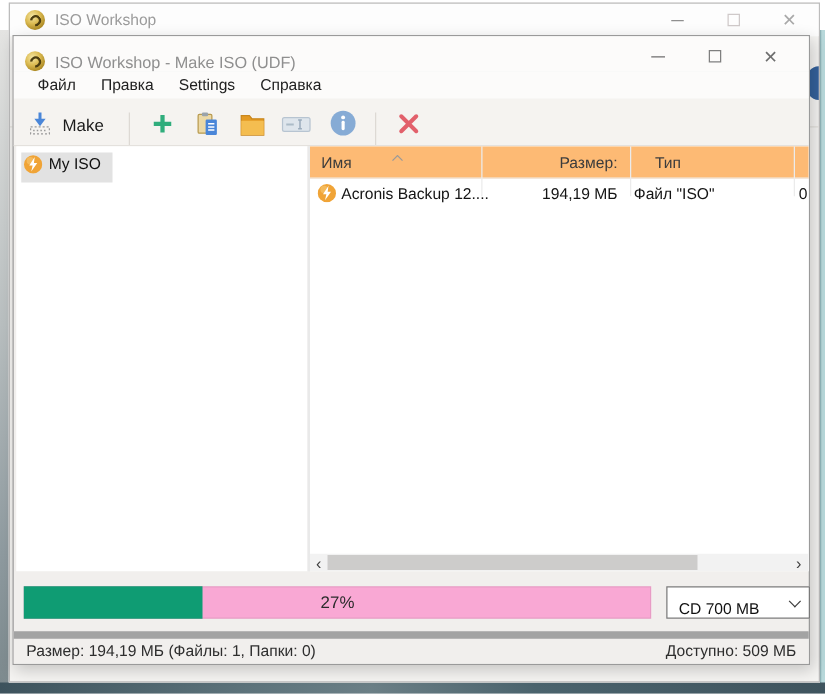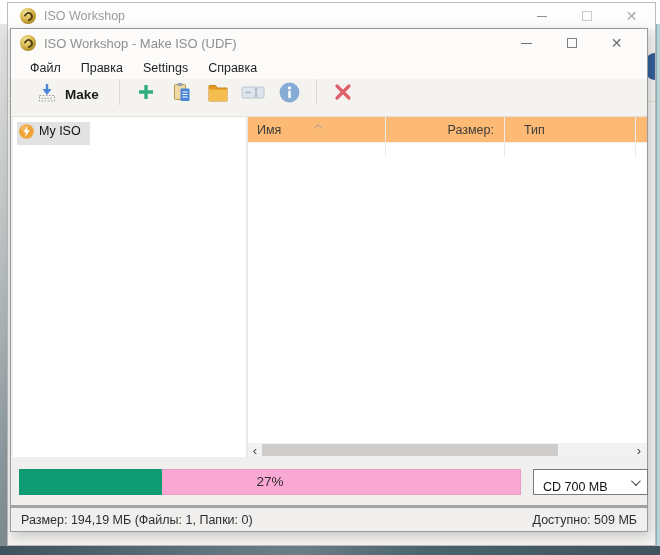--- a/index.html
+++ b/index.html
@@ -31,38 +31,38 @@
   .bg-hline { position:absolute; left:0; top:98px; width:100%; height:1px; background:#e2dfdb; }
   .bg-blue-circle { position:absolute; left:636px; top:50px; width:22px; height:27px;
     border-radius:50%; background:#34619b; }
 
   
   .fg-window { position:absolute; left:10px; top:28px; width:638px; height:504px;
     background:#f1efed; border:1px solid #9a9a9a; box-shadow:2px 4px 12px rgba(0,0,0,0.2);
     z-index:10; }
 
   .titlebar { position:absolute; left:0; top:0; width:636px; height:28px; background:#fcfbfa;
-    display:flex; align-items:center; padding-left:9px; }
+    display:flex; align-items:flex-end; padding-left:9px; }
   .app-icon { width:16px; height:16px; border-radius:50%; position:relative; flex:0 0 16px;
     background:radial-gradient(circle at 38% 32%, #f5e7a4 0%, #dcbb52 40%, #a8851f 78%, #7c600f 100%); }
   .app-icon::after { content:""; position:absolute; inset:3.5px; border:2px solid #4d3e10;
     border-left-color:transparent; border-radius:50%; transform:rotate(-40deg); }
   .fg-title { color:#8f8f8f; font-size:13px; margin-left:8px; white-space:nowrap; }
   .titlebar .win-controls { margin-right:8px; }
   .fg-min { width:11px; height:1px; background:#6e6e6e; display:block; }
   .fg-max { width:10px; height:10px; border:1px solid #7f7f7f; display:block; }
   .fg-close-x { color:#6e6e6e; font-size:14px; line-height:1; }
 
   .menubar { position:absolute; left:0; top:28px; width:636px; height:22px; background:#fcfbfa;
     display:flex; align-items:center; padding-left:10px; }
   .menu-item { font-size:12.5px; color:#1f1f1f; padding:2px 10px 3px 10px; cursor:default; }
   .menu-item:first-child { padding-left:9px; }
 
   .toolbar { position:absolute; left:0; top:50px; width:636px; height:38px; background:#f5f3f0;
-    border-bottom:1px solid #e4e1dd; display:flex; align-items:flex-start; padding-left:19px;font-weight:bold; }
+    border-bottom:1px solid #e4e1dd; display:flex; align-items:flex-end; padding-left:4px; }
   .make-btn { display:flex; align-items:center; gap:8px; padding:3px 12px 3px 7px; cursor:default; }
   .make-label { font-size:13.5px; color:#1a1a1a; }
   .tb-sep { width:1px; height:26px; background:#ddd9d4; margin:0 8px; }
   .tb-icon { width:30px; height:30px; display:flex; align-items:center; justify-content:center; margin:0 3px; cursor:default; }
   .disabled-icon { opacity:0.6; }
 
   
   .left-panel { position:absolute; left:2px; top:88px; width:233px; height:340px; background:#ffffff; overflow:hidden; }
   .panel-divider { position:absolute; left:235px; top:88px; width:2px; height:340px; background:#e9e9e9; }
   .tree-item { display:inline-flex; align-items:flex-start; gap:5px; margin:5px 0 0 4px;
@@ -103,21 +103,21 @@
 
   .capacity-select { position:absolute; left:522px; top:440px; width:115px; height:26px;
     background:#fff; border:1px solid #7a7a7a; display:flex; align-items:flex-end;
     padding-left:9px; font-size:12.5px; color:#111; cursor:default; }
   .dd-chevron { position:absolute; right:9px; top:9px; width:7px; height:7px;
     border-right:1.4px solid #3c3c3c; border-bottom:1.4px solid #3c3c3c;
     transform:rotate(45deg) translateY(-2px); }
 
   
   .status-bar { position:absolute; left:0; top:476px; width:636px; height:26px;
-    border-top:3px solid #a3a3a3; background:#f1efed; display:flex; align-items:center;
+    border-top:6px solid #a3a3a3; background:#f1efed; display:flex; align-items:center;
     padding:0 10px; font-size:12.5px; color:#2e2e2e; }
   .status-right { margin-left:auto; }
 </style>
 </head>
 <body>
 
 <div class="desktop-left"></div>
 <div class="desktop-right"></div>
 <div class="desktop-bottom"></div>
 
@@ -253,20 +253,33 @@
             <path d="M1 4.5 L5 0.5 L9 4.5" fill="none" stroke="#9a9a9a" stroke-width="1"></path>
           </svg>
       </span>
       <span class="hcell h-name">Имя</span>
       <span class="hcell h-size">Размер:</span>
       <span class="hcell h-type">Тип</span>
       <span class="hsep hsep1"></span>
       <span class="hsep hsep2"></span>
       <span class="hsep hsep3"></span>
     </div>
+    <div class="file-row">
+      <span class="rcell r-icon">
+        <svg width="15" height="15" viewBox="0 0 15 15">
+          <circle cx="7.5" cy="7.5" r="7.3" fill="#f0a437"></circle>
+          <circle cx="5.3" cy="4.6" r="3" fill="#f6c16a" opacity="0.75"></circle>
+          <polygon points="8.8,1.6 4.4,8.3 7.1,8.3 6,13.2 10.8,6.3 8.1,6.3" fill="#fff"></polygon>
+        </svg>
+      </span>
+      <span class="rcell r-name">Acronis Backup 12....</span>
+      <span class="rcell r-size">194,19 МБ</span>
+      <span class="rcell r-type">Файл "ISO"</span>
+      <span class="rcell r-extra">0</span>
+    </div>
     <div class="h-scrollbar">
       <span class="scroll-arrow sa-left">‹</span>
       <span class="scroll-thumb"></span>
       <span class="scroll-arrow sa-right">›</span>
     </div>
   </div>
 
   <div class="progress-track">
     <div class="progress-fill" style="width: 28.5%;"></div>
     <div class="progress-label">27%</div>

